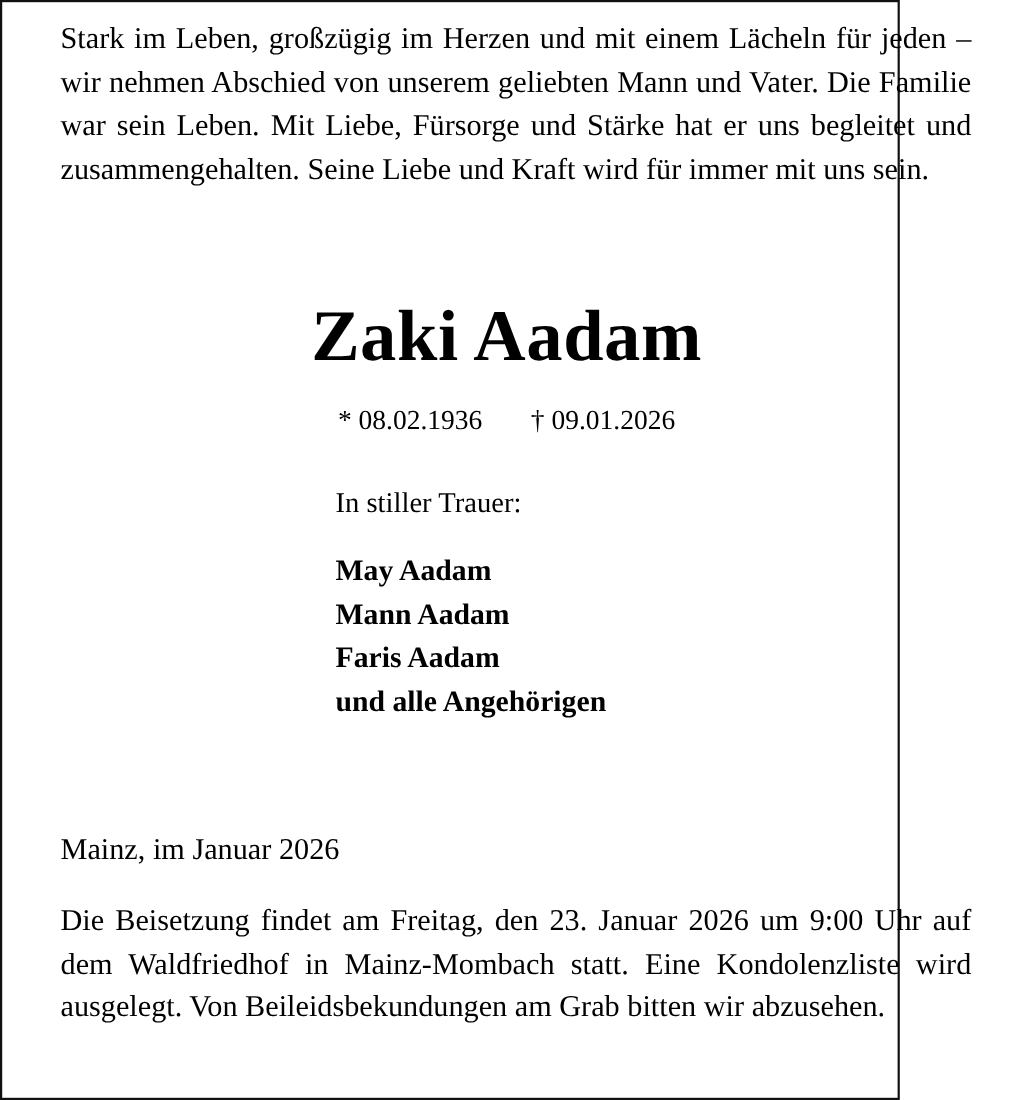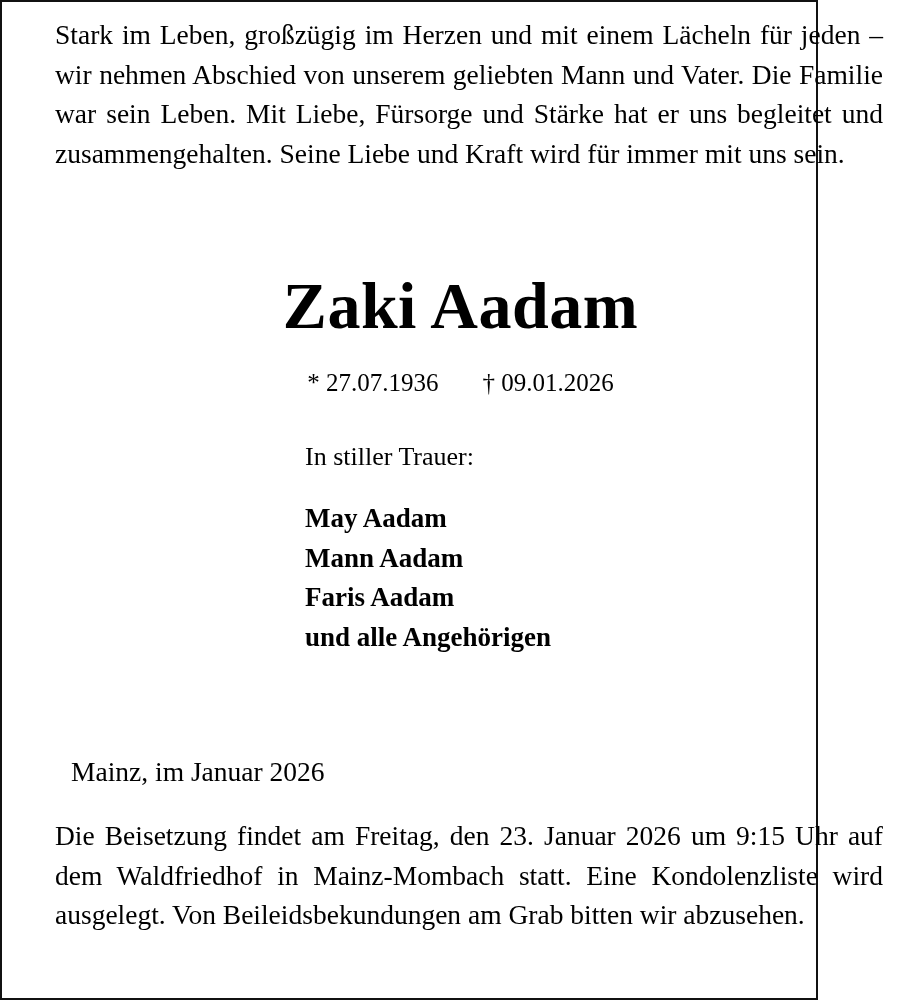--- a/index.html
+++ b/index.html
@@ -75,46 +75,46 @@
       line-height: 36px;
       margin-bottom: 24px;
     }
     .mourner {
       font-weight: bold;
       font-size: 27px;
       line-height: 39.5px;
     }
     .place-date {
       position: absolute;
-      left: 69px;
+      left: 53px;
       top: 751px;
       font-size: 27.5px;
       line-height: 38px;
       margin: 0;
     }
     .para-funeral {
       top: 814px;
     }
   </style>
 </head>
 <body>
 
 <div class="frame">
 
   <p class="para para-intro">Stark im Leben, großzügig im Herzen und mit einem Lächeln für jeden – wir nehmen Abschied von unserem geliebten Mann und Vater. Die Familie war sein Leben. Mit Liebe, Fürsorge und Stärke hat er uns begleitet und zusammengehalten. Seine Liebe und Kraft wird für immer mit uns sein.</p>
 
   <h1 class="deceased-name">Zaki Aadam</h1>
 
-  <p class="dates"><span>*</span> <span>27.07.1936</span><span class="gap"></span><span>†</span> <span>09.01.2026</span></p>
+  <p class="dates"><span>*</span> <span>08.02.1936</span><span class="gap"></span><span>†</span> <span>09.01.2026</span></p>
 
   <div class="mourners">
     <div class="mourners-label">In stiller Trauer:</div>
     <div class="mourner">May Aadam</div>
     <div class="mourner">Mann Aadam</div>
     <div class="mourner">Faris Aadam</div>
     <div class="mourner">und alle Angehörigen</div>
   </div>
 
   <p class="place-date">Mainz, im Januar 2026</p>
 
-  <p class="para para-funeral">Die Beisetzung findet am Freitag, den 23. Januar 2026 um 9:15 Uhr auf dem Waldfriedhof in Mainz-Mombach statt. Eine Kondolenzliste wird ausgelegt. Von Beileidsbekundungen am Grab bitten wir abzusehen.</p>
+  <p class="para para-funeral">Die Beisetzung findet am Freitag, den 23. Januar 2026 um 9:00 Uhr auf dem Waldfriedhof in Mainz-Mombach statt. Eine Kondolenzliste wird ausgelegt. Von Beileidsbekundungen am Grab bitten wir abzusehen.</p>
 
 </div>
 
 </body></html>

